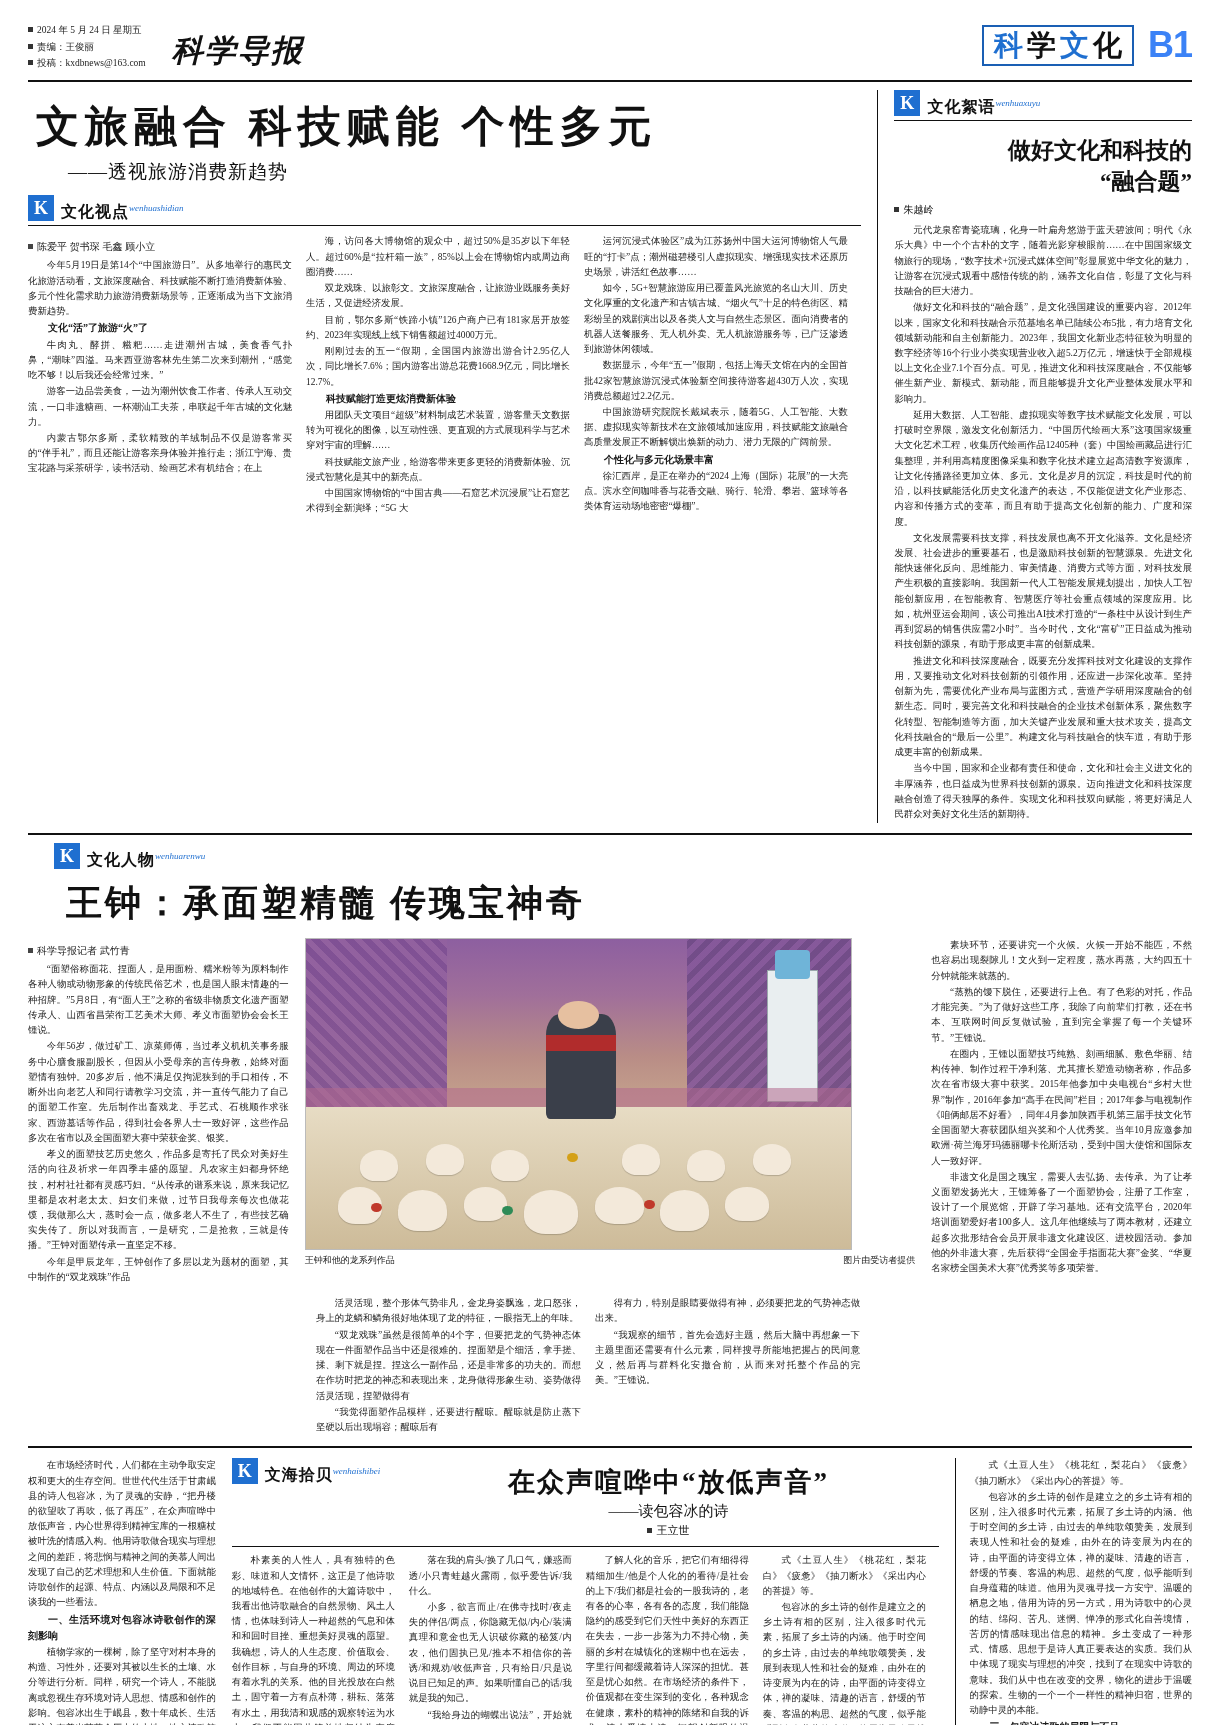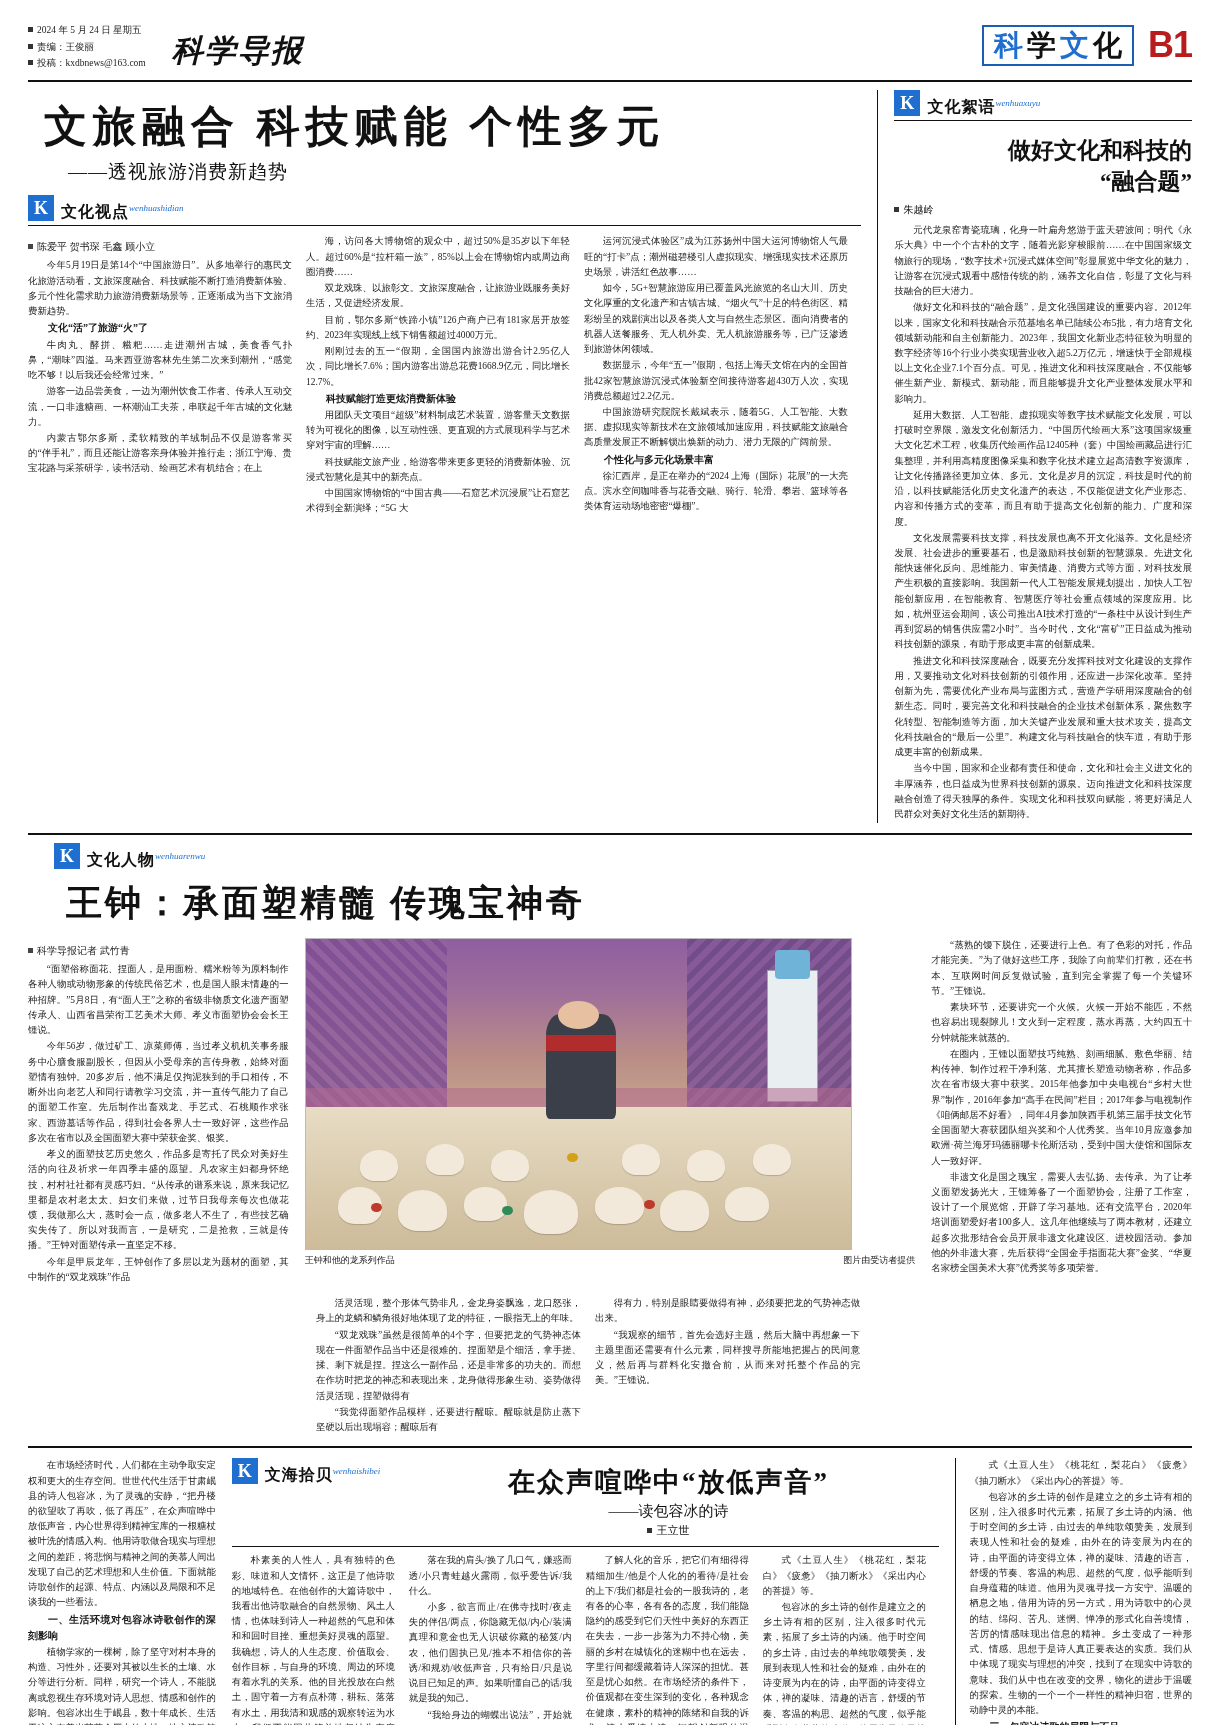--- a/index.html
+++ b/index.html
@@ -27,21 +27,21 @@
   .mh-right{display:flex;align-items:center;gap:14px;padding-top:6px;}
   .section-badge{
     display:flex;align-items:center;gap:4px;
     border:2px solid #1a5fb4;padding:4px 10px;
   }
   .section-badge span{font-size:29px;font-weight:bold;line-height:1;}
   .sb-1{color:#1f6fd0;}
   .sb-2{color:#111;}
   .sb-3{color:#1f6fd0;}
   .sb-4{color:#111;}
-  .page-no{font-size:36px;font-weight:bold;letter-spacing:-1px;color:#b91c1c;font-family:"Liberation Sans",sans-serif;}
+  .page-no{font-size:36px;font-weight:bold;letter-spacing:-1px;color:#3b82f6;font-family:"Liberation Sans",sans-serif;}
 
   .rule-thick{border-top:2.5px solid #111;margin-top:2px;}
   .rule-thin{border-top:1px solid #111;margin-top:2px;}
 
   
   .kbox{
     display:inline-flex;align-items:center;justify-content:center;
     width:26px;height:26px;background:#1f6fd0;color:#fff;
     font-family:"Liberation Serif",serif;font-weight:bold;font-size:18px;
   }
@@ -59,21 +59,21 @@
   }
   .body-text p{margin:0 0 1px;text-indent:2em;}
   .sub-h{font-size:10px;font-weight:bold;margin:5px 0 2px;text-indent:0;}
 
   
   .topzone{display:flex;gap:16px;margin-top:8px;}
   .topmain{width:840px;}
   .topside{width:300px;border-left:1px solid #111;padding-left:16px;}
 
   .headline{
-    font-size:43px;font-weight:bold;letter-spacing:6px;line-height:1.15;margin:12px 16px 0;
+    font-size:43px;font-weight:bold;letter-spacing:6px;line-height:1.15;margin:12px 8px 0;
   }
   .subhead{font-size:19px;margin:8px 0 10px 40px;letter-spacing:1px;}
 
   .three-cols{display:flex;gap:14px;margin-top:8px;}
   .three-cols .col{width:264px;}
 
   .side-title{font-size:23px;font-weight:bold;line-height:1.35;text-align:right;margin:14px 0 6px;}
   .side-byline{font-size:10px;font-family:"Liberation Sans",sans-serif;margin:4px 0 6px;}
 
   
@@ -268,22 +268,22 @@
           <div class="dot" style="left:48%;bottom:28%;width:2%;height:3%;background:#d4a017;"></div>
         </div>
         <div class="caption">
           <span>王钟和他的龙系列作品</span>
           <span>图片由受访者提供</span>
         </div>
       </div>
 
       <div class="pcol">
         <div class="body-text">
+          <p>素块环节，还要讲究一个火候。火候一开始不能匹，不然也容易出现裂隙儿！文火到一定程度，蒸水再蒸，大约四五十分钟就能来就蒸的。</p>
           <p>“蒸熟的馒下脱住，还要进行上色。有了色彩的对托，作品才能完美。”为了做好这些工序，我除了向前辈们打教，还在书本、互联网时间反复做试验，直到完全掌握了每一个关键环节。”王锺说。</p>
-          <p>素块环节，还要讲究一个火候。火候一开始不能匹，不然也容易出现裂隙儿！文火到一定程度，蒸水再蒸，大约四五十分钟就能来就蒸的。</p>
           <p>在圈内，王锺以面塑技巧纯熟、刻画细腻、敷色华丽、结构传神、制作过程干净利落、尤其擅长塑造动物著称，作品多次在省市级大赛中获奖。2015年他参加中央电视台“乡村大世界”制作，2016年参加“高手在民间”栏目；2017年参与电视制作《咱俩邮居不好看》，同年4月参加陕西手机第三届手技文化节全国面塑大赛获团队组兴奖和个人优秀奖。当年10月应邀参加欧洲·荷兰海牙玛德丽哪卡伦斯活动，受到中国大使馆和国际友人一致好评。</p>
           <p>非遗文化是国之瑰宝，需要人去弘扬、去传承。为了让孝义面塑发扬光大，王锺筹备了一个面塑协会，注册了工作室，设计了一个展览馆，开辟了学习基地。还有交流平台，2020年培训面塑爱好者100多人。这几年他继续与了两本教材，还建立起多次批形结合会员开展非遗文化建设区、进校园活动。参加他的外非遗大赛，先后获得“全国金手指面花大赛”金奖、“华夏名家榜全国美术大赛”优秀奖等多项荣誉。</p>
         </div>
       </div>
     </div>
 
     <div class="photo-cols" style="margin-left:288px;">
       <div class="col">
         <div class="body-text">
           <p>活灵活现，整个形体气势非凡，金龙身姿飘逸，龙口怒张，身上的龙鳞和鳞角很好地体现了龙的特征，一眼指无上的年味。</p>

